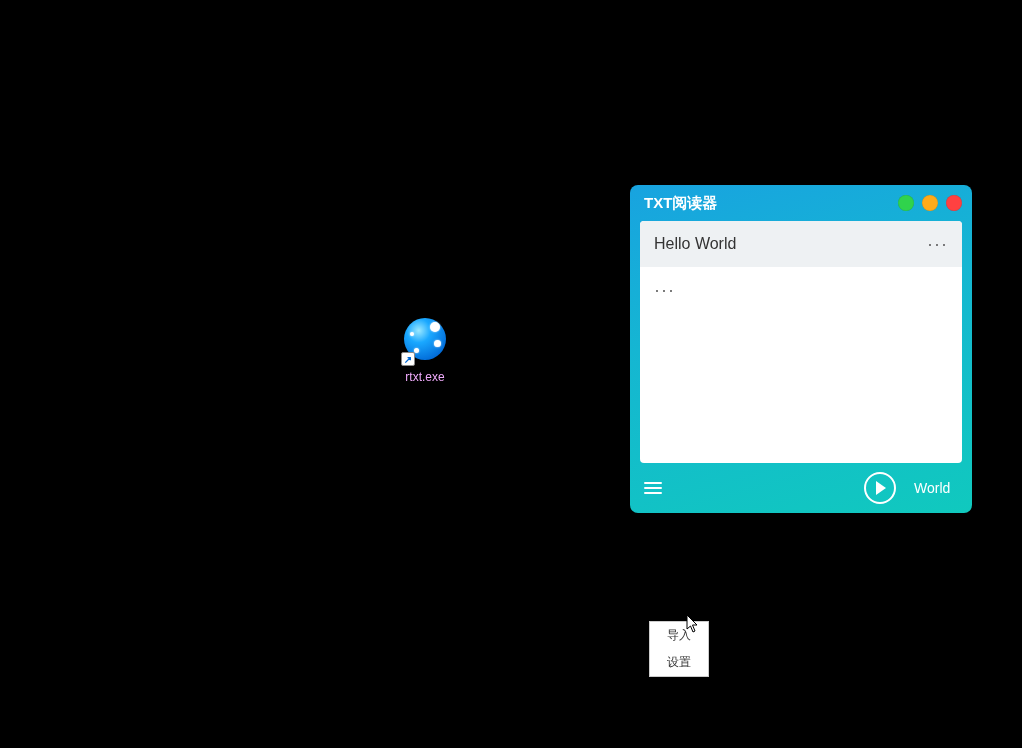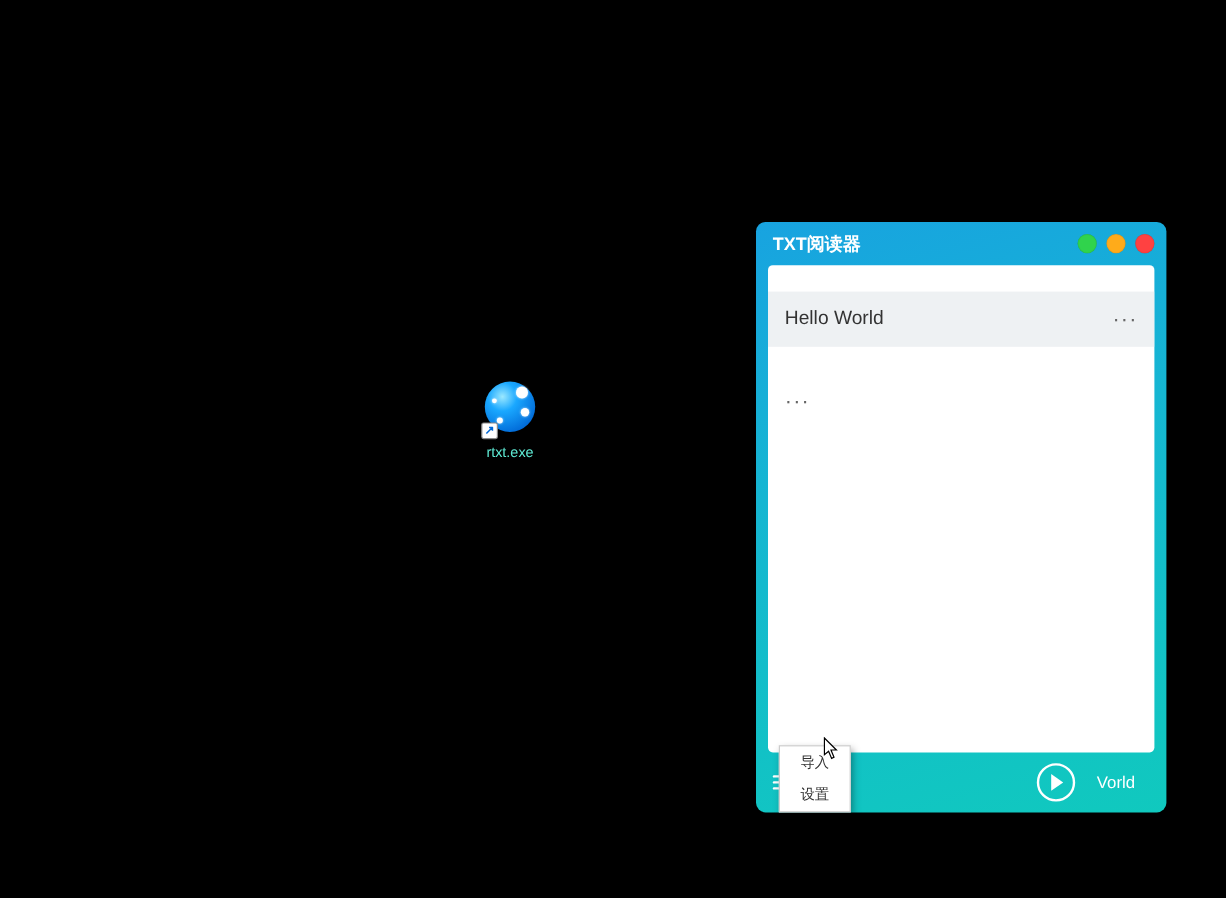--- a/index.html
+++ b/index.html
@@ -21,21 +21,21 @@
     text-align: center;
     cursor: pointer;
   }
   .desktop-icon .icon-img {
     width: 48px;
     height: 48px;
     margin: 0 auto 4px;
     position: relative;
   }
   .desktop-icon .label {
-    color: #5eead4;
+    color: #f0abfc;
     font-size: 12px;
   }
   .globe {
     width: 42px; height: 42px;
     border-radius: 50%;
     background: radial-gradient(circle at 35% 30%, #9be8ff 0%, #1aa8ff 30%, #0068d6 80%, #003a7a 100%);
     position: relative;
     margin: 0 auto;
     box-shadow: 0 2px 6px rgba(0,0,0,.5);
   }
@@ -54,21 +54,21 @@
     display:flex;align-items:center;justify-content:center;
     font-size:10px;color:#0068d6;font-weight:bold;
   }
 
   
   .app-window {
     position: absolute;
     left: 630px;
     top: 185px;
     width: 342px;
-    height: 492px;
+    height: 328px;
     border-radius: 8px;
     overflow: visible;
     background: linear-gradient(165deg, #18a3e0 0%, #15b6d2 40%, #10c9be 100%);
     box-shadow: 0 4px 18px rgba(0,0,0,.6);
     display: flex;
     flex-direction: column;
   }
   .titlebar {
     height: 36px;
     display: flex;
@@ -96,21 +96,20 @@
     border-radius:4px;
     overflow:hidden;
   }
   .list-item {
     display:flex; align-items:center;
     padding: 0 14px;
     height:46px;
     font-size:16px;
     color:#333;
     cursor:pointer;
-    margin-top:22px;
   }
   .list-item.selected { background:#eef1f3; }
   .list-item .item-label{flex:1;}
   .item-more {
     font-size:18px; letter-spacing:1px; color:#666;
     cursor:pointer;
   }
 
   .bottom-bar {
     height: 50px;
@@ -202,21 +201,21 @@
   <div class="bottom-bar">
     <div class="menu-btn">
       <span></span>
         <span></span>
         <span></span>
     </div>
     <div class="spacer"></div>
     <div class="play-btn">
       <div class="tri"></div>
     </div>
-    <div class="now-playing">Vorld</div>
+    <div class="now-playing">World</div>
   </div>
 
   <div class="popup-menu">
     <div class="menu-item">导入</div>
     <div class="menu-item">设置</div>
   </div>
 </div>
 
 <svg class="cursor" viewBox="0 0 14 20">
   <path d="M1 1 L1 15 L4.5 12 L7 18 L9 17 L6.5 11 L11 11 Z" fill="#fff" stroke="#000" stroke-width="1"></path>

